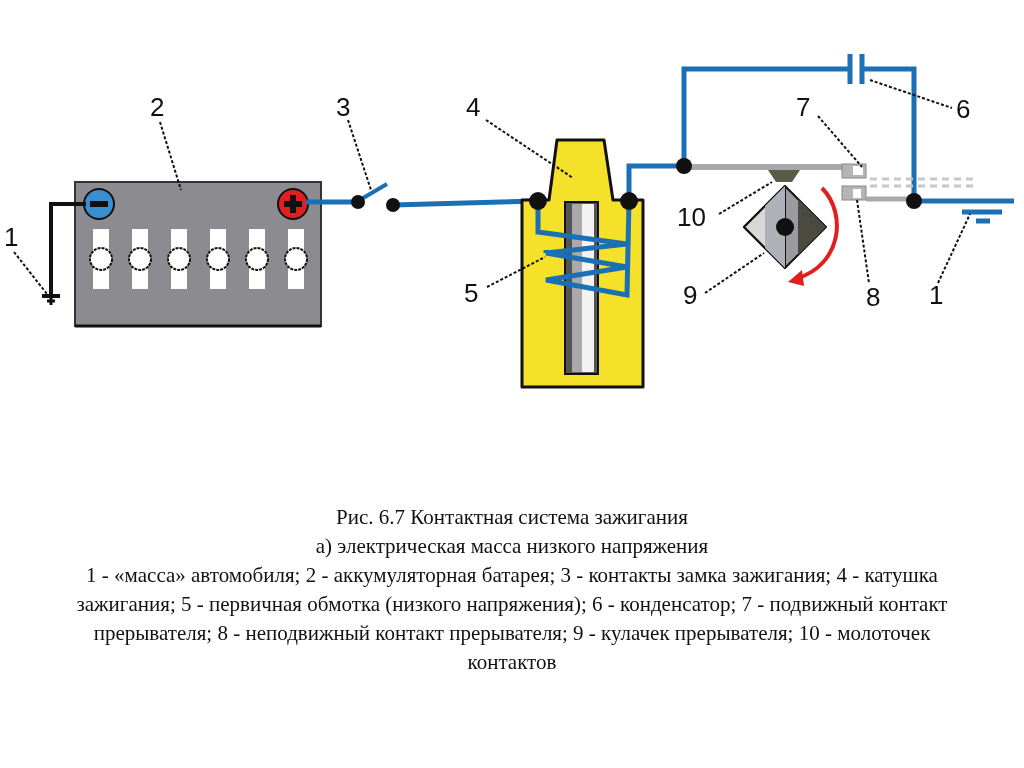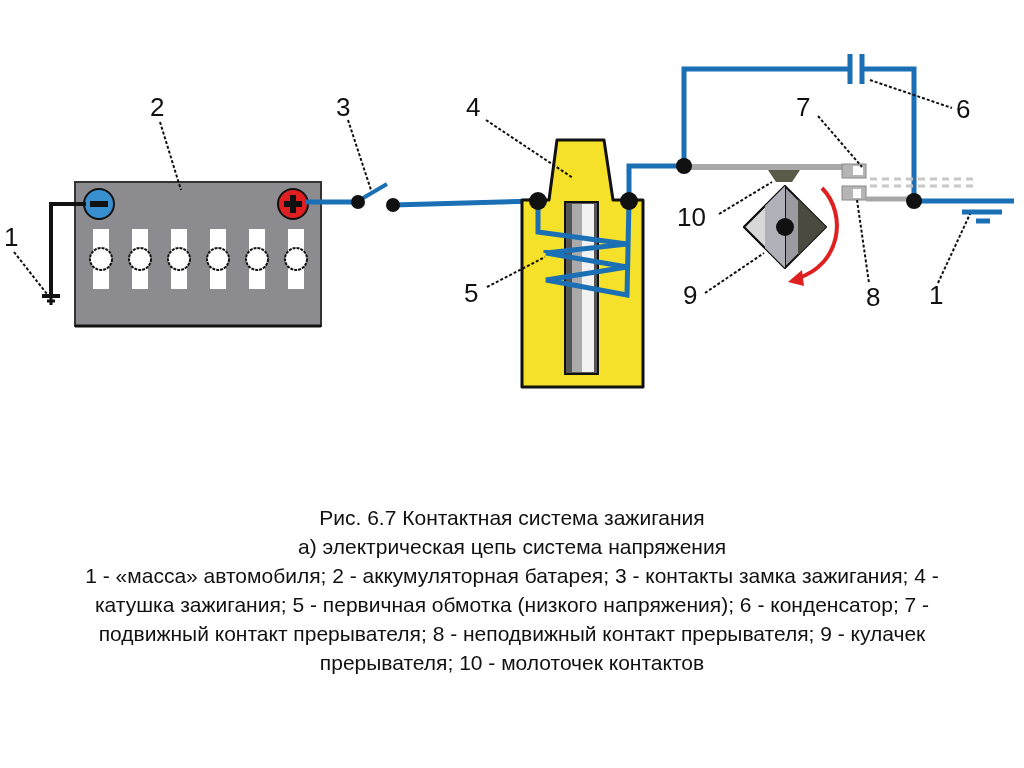--- a/index.html
+++ b/index.html
@@ -4,21 +4,21 @@
   <style>
     html, body { margin: 0; padding: 0; background: #ffffff; }
     body { width: 1024px; height: 768px; position: relative; overflow: hidden; }
     #diagram { position: absolute; left: 0; top: 0; width: 1024px; height: 480px; }
     .lbl { font-family: "Liberation Sans", sans-serif; font-size: 26px; fill: #111; }
     .leader { stroke: #111; stroke-width: 2; stroke-dasharray: 3 2; fill: none; }
     .wire { stroke: #1a6fb5; stroke-width: 5; fill: none; stroke-linejoin: miter; }
     .node { fill: #111; }
     #caption {
       position: absolute; left: 60px; top: 503px; width: 904px;
-      text-align: center; font-family: Liberation Sans, sans-serif;
+      text-align: center; font-family: Liberation Serif, serif;
       font-size: 21px; line-height: 29px; color: #111;
     }
     #caption div { white-space: normal; }
   </style>
 </head>
 <body>
 
 <svg id="diagram" viewBox="0 0 1024 480" xmlns="http://www.w3.org/2000/svg">
 
   <g>
@@ -169,15 +169,15 @@
   <text class="lbl" x="956" y="118">6</text>
   <text class="lbl" x="796" y="116">7</text>
   <text class="lbl" x="866" y="306">8</text>
   <text class="lbl" x="683" y="304">9</text>
   <text class="lbl" x="677" y="226">10</text>
   <text class="lbl" x="929" y="304">1</text>
 </svg>
 
 <div id="caption">
   <div>Рис. 6.7 Контактная система зажигания</div>
-  <div>а) электрическая цепь система напряжения</div>
+  <div>а) электрическая масса низкого напряжения</div>
   <div>1 - «масса» автомобиля; 2 - аккумуляторная батарея; 3 - контакты замка зажигания; 4 - катушка зажигания; 5 - первичная обмотка (низкого напряжения); 6 - конденсатор; 7 - подвижный контакт прерывателя; 8 - неподвижный контакт прерывателя; 9 - кулачек прерывателя; 10 - молоточек контактов</div>
 </div>
 
 </body></html>

